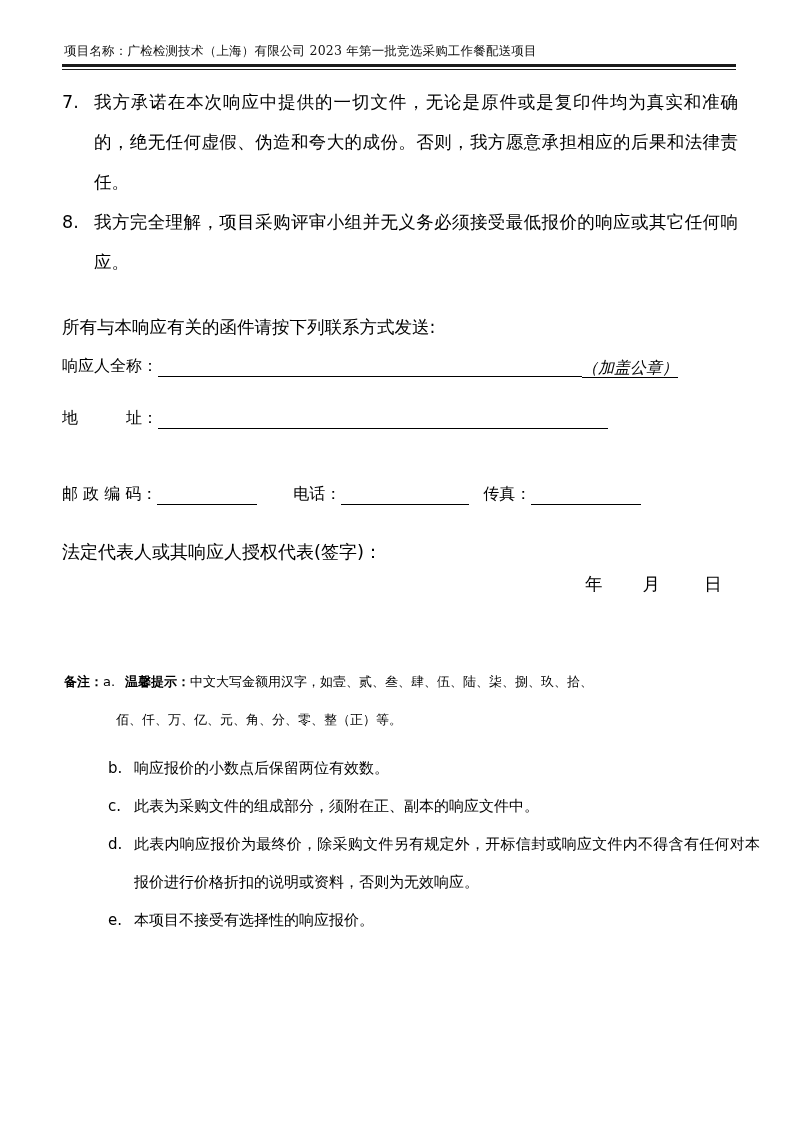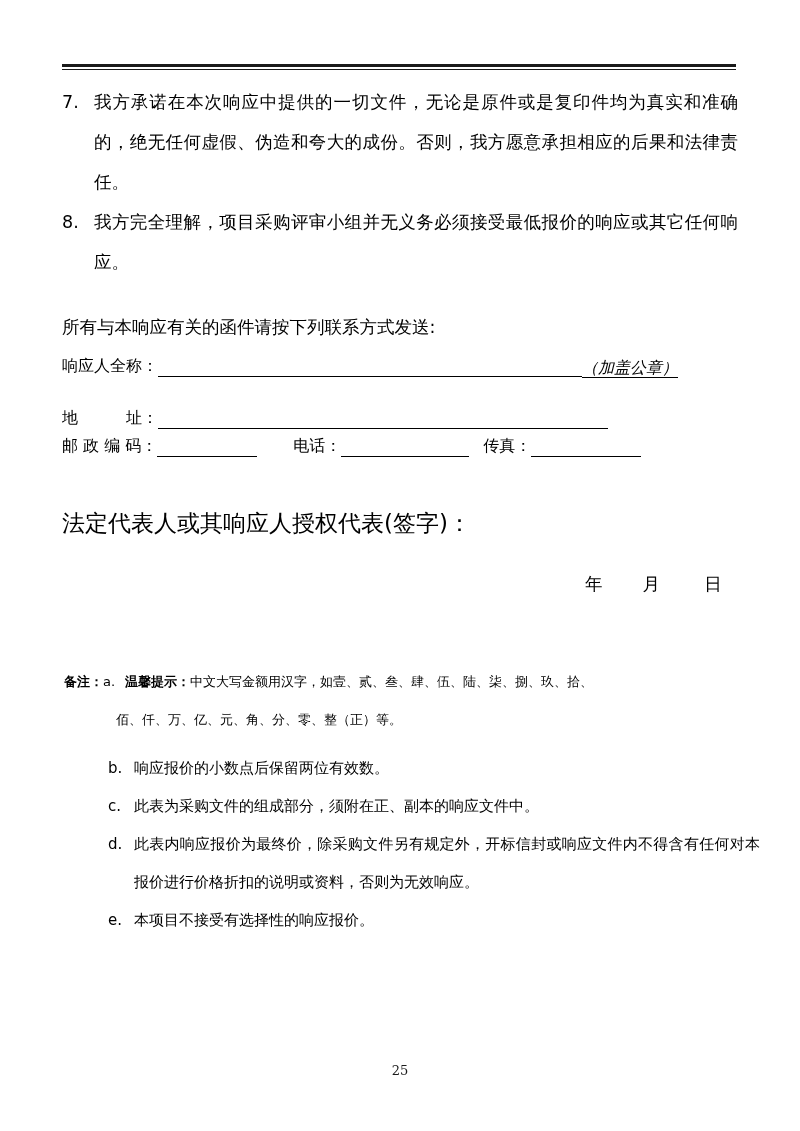--- a/index.html
+++ b/index.html
@@ -117,22 +117,23 @@
     display: inline-block;
     border-bottom: 1.3px solid #000000;
     height: 22px;
     padding-bottom: 1px;
     font-style: italic;
   }
 
   .sig-line {
     position: absolute;
     left: 62px;
-    font-size: 23px;
-    white-space: nowrap;
+    font-size: 18px;
+    white-space: nowrap;
+    margin-top: 32px;
   }
   .date-line {
     position: absolute;
     font-size: 17.5px;
     white-space: nowrap;
   }
   .date-line span { display: inline-block; }
 
   
   .remarks {
@@ -184,20 +185,23 @@
     font-family: "DejaVu Serif", "Liberation Serif", serif;
     font-size: 13px;
     color: #1a1a1a;
   }
 </style>
 </head>
 <body>
 
 <div class="page">
 
+  <div class="header">
+    <div class="header-text"><span>项目名称：</span><span>广检检测技术（上海）有限公司 2023 年第一批竞选采购工作餐配送项目</span></div>
+  </div>
   <div class="header-rule" style="top:64px;">
     <div class="thick"></div>
     <div class="gap"></div>
     <div class="thin"></div>
   </div>
 
   <div class="body-area">
 
     <div class="clause" style="top:82px;">
       <span class="marker">7.</span>
@@ -215,21 +219,21 @@
       <span class="flabel">响应人全称：</span>
       <span class="blank" style="width:424px;"></span>
       <span class="blank-stamp">（加盖公章）</span>
     </div>
 
     <div class="formline" style="top:404px;">
       <span class="flabel">地　　　址：</span>
       <span class="blank" style="width:450px;"></span>
     </div>
 
-    <div class="formline" style="top:432px;">
+    <div class="formline" style="top:480px;">
       <span class="flabel">邮 政 编 码：</span>
       <span class="blank" style="width:100px;"></span>
       <span class="flabel" style="width:36px;">&nbsp;</span>
       <span class="flabel">电话：</span>
       <span class="blank" style="width:128px;"></span>
       <span class="flabel" style="width:14px;">&nbsp;</span>
       <span class="flabel">传真：</span>
       <span class="blank" style="width:110px;"></span>
     </div>
 
@@ -266,17 +270,14 @@
       </div>
 
       <div class="remark-hang" style="top:901px; left:44px; width:632px;">
         <span class="rmk">e.</span>
         <span class="rmb">本项目不接受有选择性的响应报价。</span>
       </div>
 
     </div>
   </div>
 
-  <div class="footer">
-    <span class="page-number">25</span>
-  </div>
 
 </div>
 
 </body></html>

